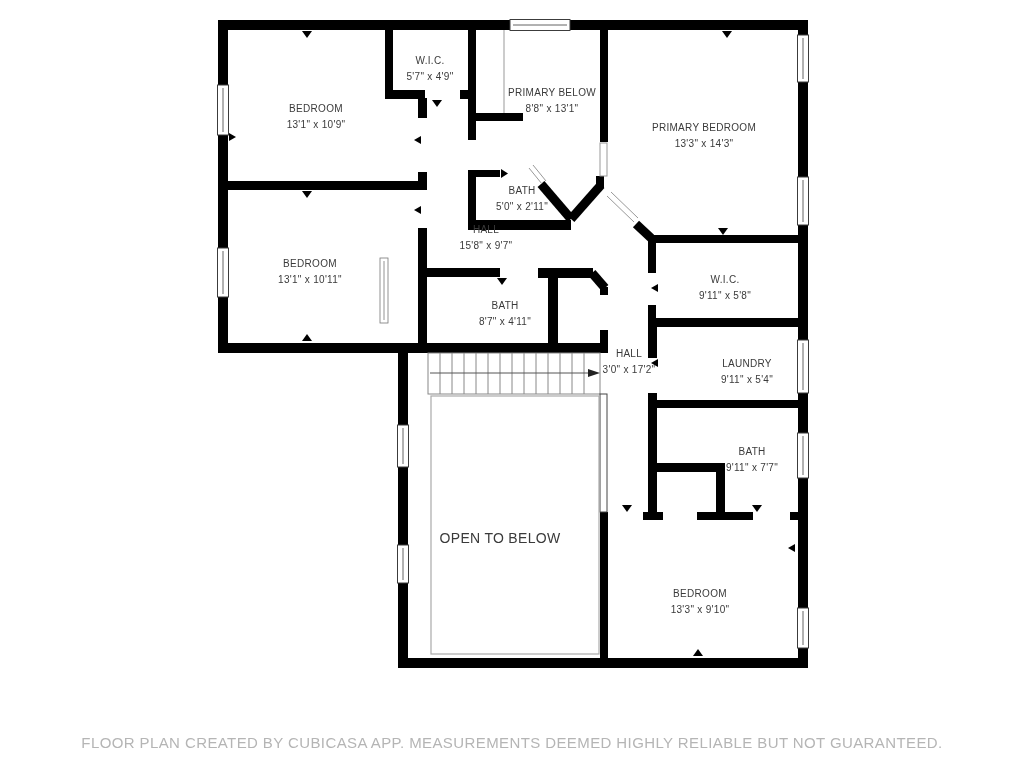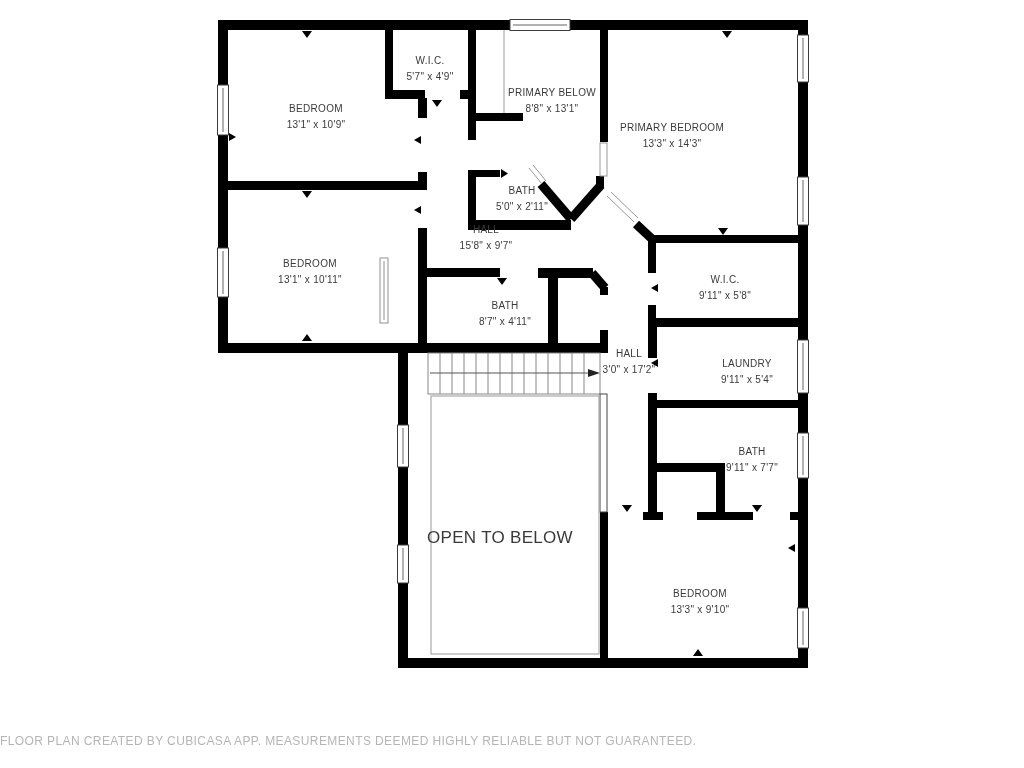--- a/index.html
+++ b/index.html
@@ -5,33 +5,33 @@
   html,body{margin:0;padding:0;background:#ffffff;}
   .canvas{position:relative;width:1024px;height:768px;background:#ffffff;overflow:hidden;
           font-family:"Liberation Sans",sans-serif;}
   .plan-svg{position:absolute;left:0;top:0;}
   .lbl{position:absolute;transform:translate(-50%,-50%);text-align:center;white-space:nowrap;
        font-size:10px;line-height:16px;color:#3a3a3a;letter-spacing:.3px;}
   .lbl span{display:block;}
   .lbl-0{left:316px;top:117px}
   .lbl-1{left:430px;top:69px}
   .lbl-2{left:552px;top:101px}
-  .lbl-3{left:672px;top:136px}
+  .lbl-3{left:704px;top:136px}
   .lbl-4{left:522px;top:199px}
   .lbl-5{left:486px;top:238px}
   .lbl-6{left:310px;top:272px}
   .lbl-7{left:725px;top:288px}
   .lbl-8{left:505px;top:314px}
   .lbl-9{left:629px;top:362px}
   .lbl-10{left:747px;top:372px}
   .lbl-11{left:752px;top:460px}
-  .lbl-12{left:500px;top:538px;font-size:17px;}
+  .lbl-12{left:500px;top:538px;font-size:14px;}
   .lbl-13{left:700px;top:602px}
-  .footer{position:absolute;left:0;top:734px;width:100%;text-align:left;
-          font-size:12px;letter-spacing:.4px;color:#b5b5b5;}
+  .footer{position:absolute;left:0;top:734px;width:100%;text-align:center;
+          font-size:15px;letter-spacing:.4px;color:#b5b5b5;}
 </style>
 </head>
 <body>
 
 <div class="canvas">
 
   <svg class="plan-svg" width="1024" height="768" viewBox="0 0 1024 768">
 
     <g fill="#000000">
 

